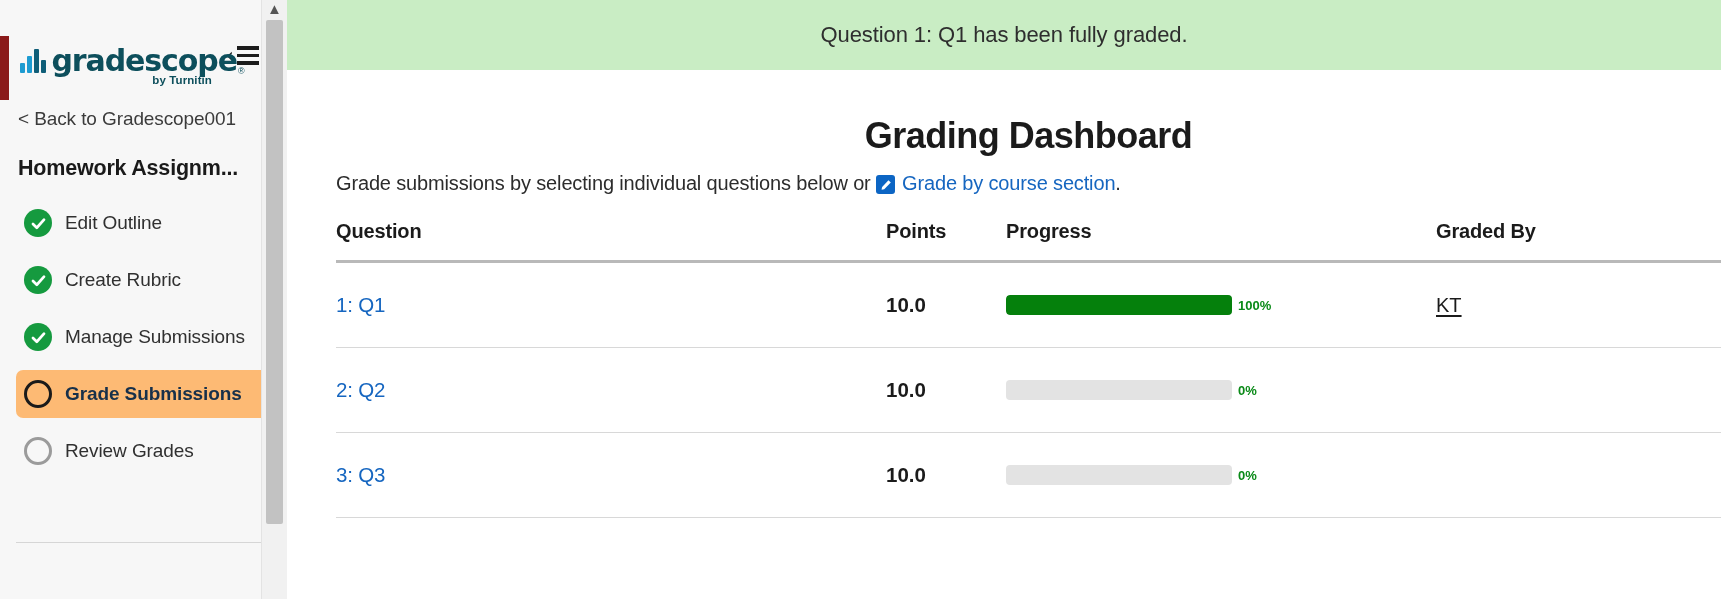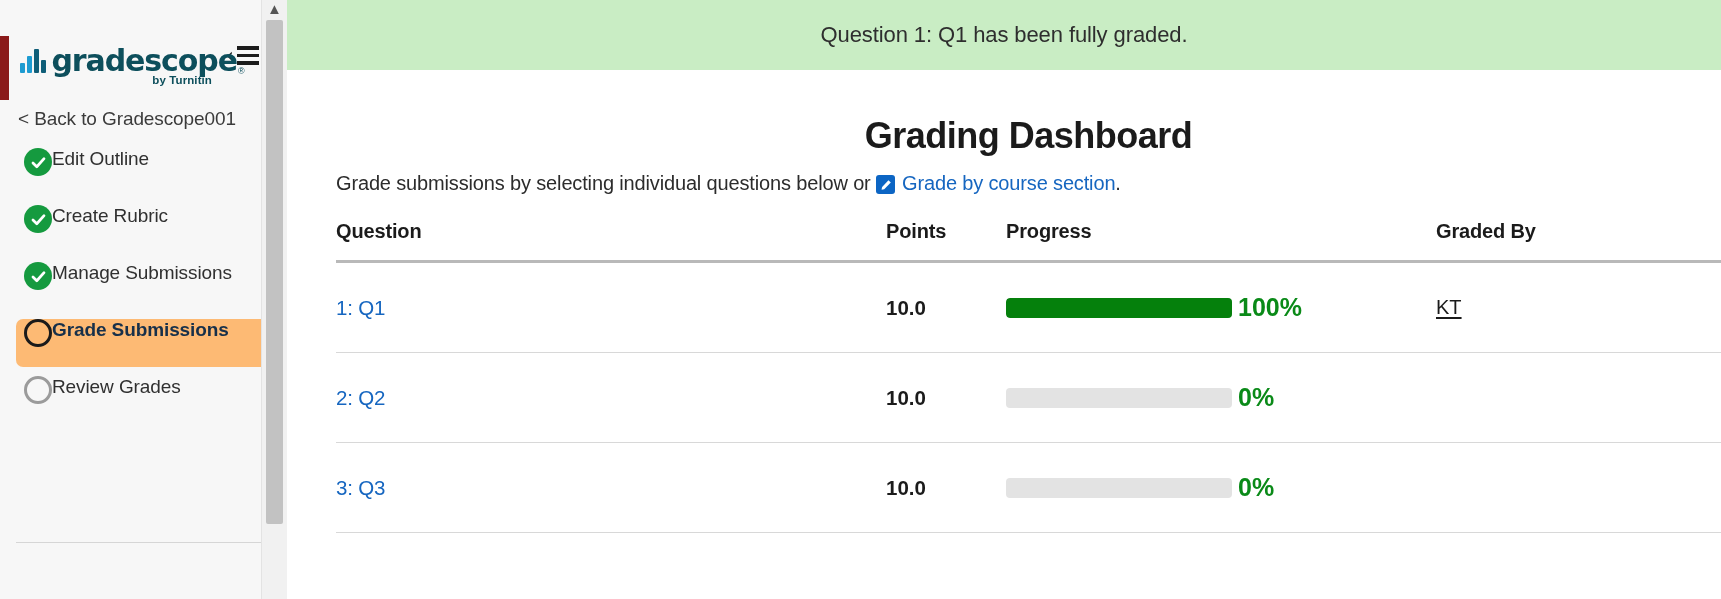--- a/index.html
+++ b/index.html
@@ -116,20 +116,22 @@
     padding: 26px 0 0 18px;
     font-size: 21.5px;
     font-weight: bold;
     color: #1a1a1a;
     letter-spacing: -0.2px;
   }
 
   .nav-list { margin-top: 18px; padding: 0 14px 0 16px; }
   .nav-item {
     display: flex;
+    align-items: center;
+    gap: 13px;
     height: 48px;
     padding-left: 8px;
     border-radius: 7px;
     cursor: pointer;
   }
   .nav-item + .nav-item { margin-top: 9px; }
   .nav-item.active { background: #fdba74; }
   .nav-label {
     font-size: 19px;
     color: #303030;
@@ -294,21 +296,21 @@
     border-radius: 4px;
     overflow: hidden;
     flex: 0 0 auto;
   }
   .prog-fill {
     height: 100%;
     background: #05800c;
     border-radius: 4px 2px 2px 4px;
   }
   .prog-pct {
-    font-size: 25px;
+    font-size: 13px;
     font-weight: bold;
     color: #0a8a18;
     margin-left: 6px;
     white-space: nowrap;
   }
   .grader {
     font-size: 20px;
     color: #1b1b1b;
     text-decoration: underline;
     text-underline-offset: 3px;
@@ -344,20 +346,21 @@
         <span class="hamburger">
           <span></span>
             <span></span>
             <span></span>
         </span>
       </div>
     </div>
 
     <a class="back-link">&lt; Back to Gradescope001</a>
 
+    <div class="assignment-title">Homework Assignm...</div>
 
     <nav class="nav-list">
 
       <div class="nav-item">
         <span class="ico-check">
           <svg width="17" height="17" viewBox="0 0 20 20">
               <path d="M3.5 10.5 L8 15 L16.5 5.5" stroke="#ffffff" stroke-width="3.2" fill="none" stroke-linecap="round" stroke-linejoin="round"></path>
             </svg>
         </span>
         <span class="nav-label">Edit Outline</span>

